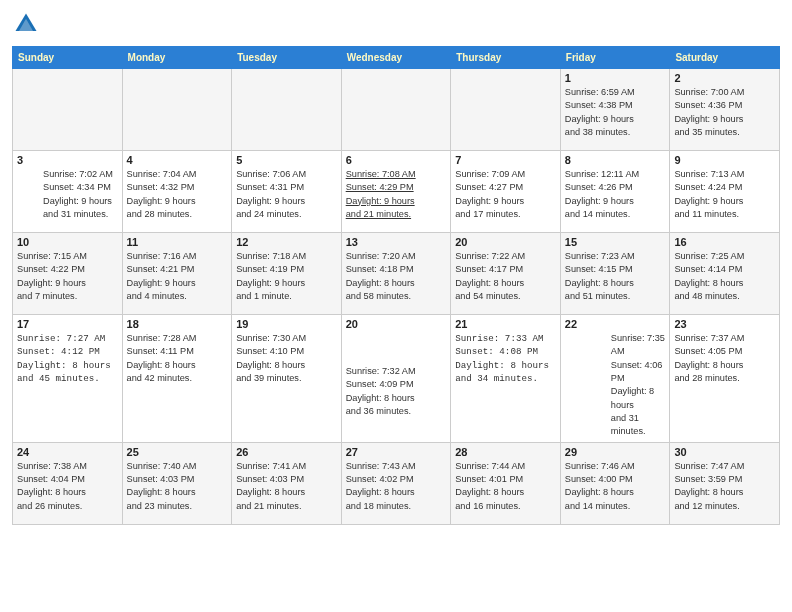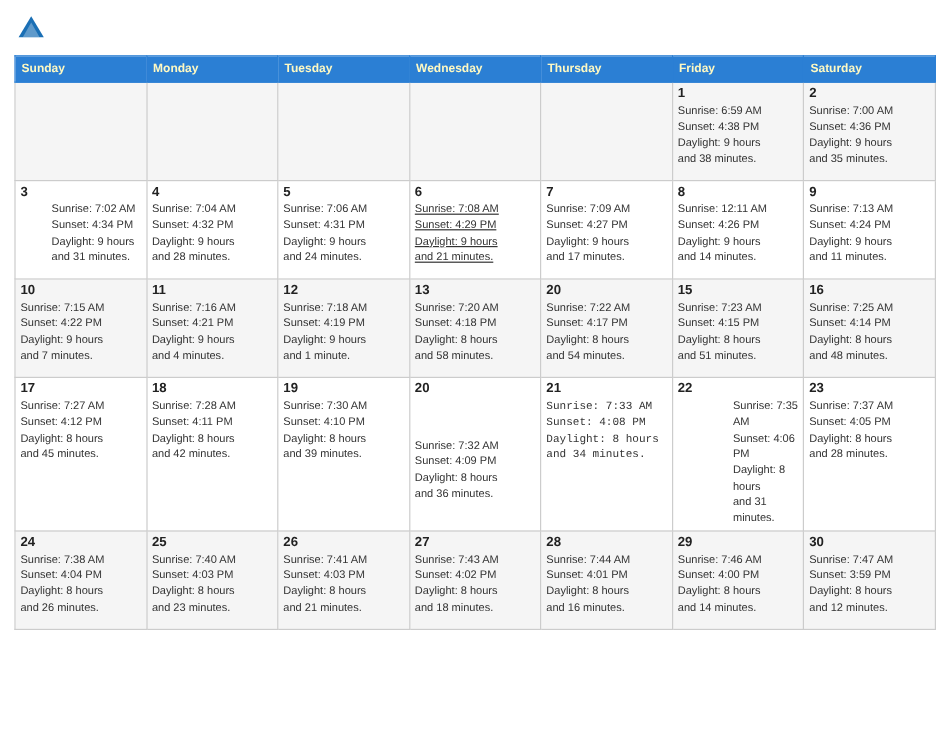--- a/index.html
+++ b/index.html
@@ -256,21 +256,21 @@
             <span class="day-number">16</span>
             <div class="day-info" style="white-space: pre-line;">Sunrise: 7:25 AM
 Sunset: 4:14 PM
 Daylight: 8 hours
 and 48 minutes.</div>
           </td>
         </tr>
         <tr>
           <td>
             <span class="day-number">17</span>
-            <div class="day-info" style="white-space: pre-line;">Sunrise: 7:27 AM
+            <div class="day-info" style="white-space: pre-line; font-family: Liberation Mono, monospace;">Sunrise: 7:27 AM
 Sunset: 4:12 PM
 Daylight: 8 hours
 and 45 minutes.</div>
           </td>
           <td>
             <span class="day-number">18</span>
             <div class="day-info" style="white-space: pre-line;">Sunrise: 7:28 AM
 Sunset: 4:11 PM
 Daylight: 8 hours
 and 42 minutes.</div>

